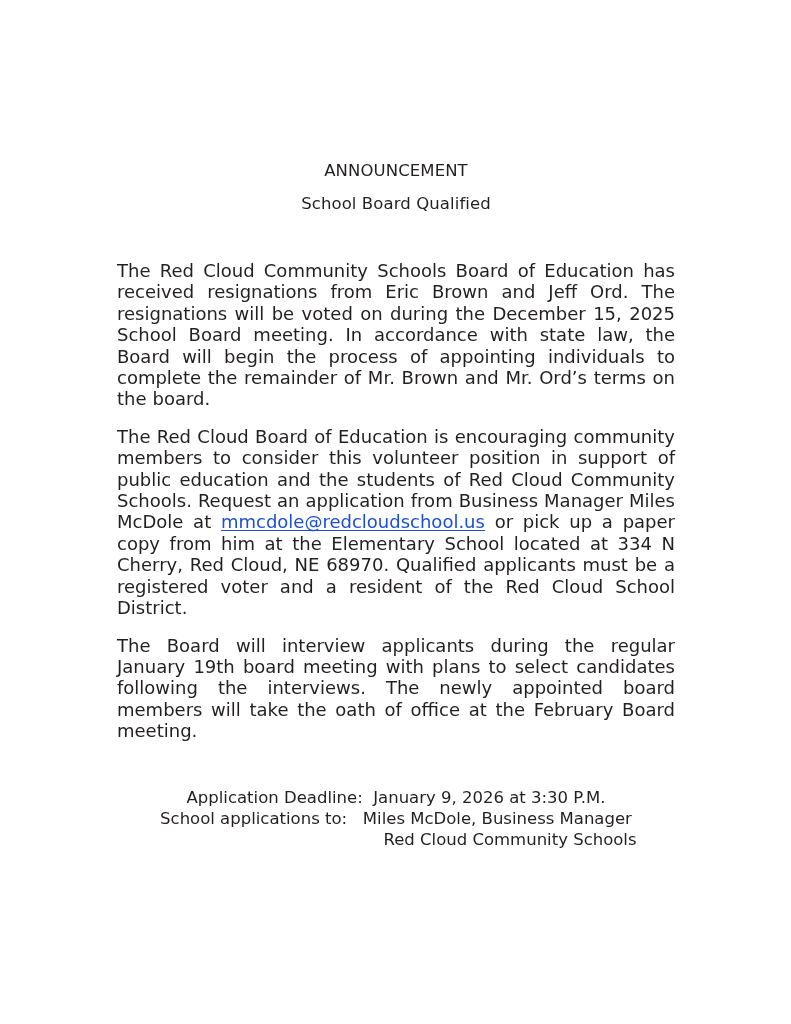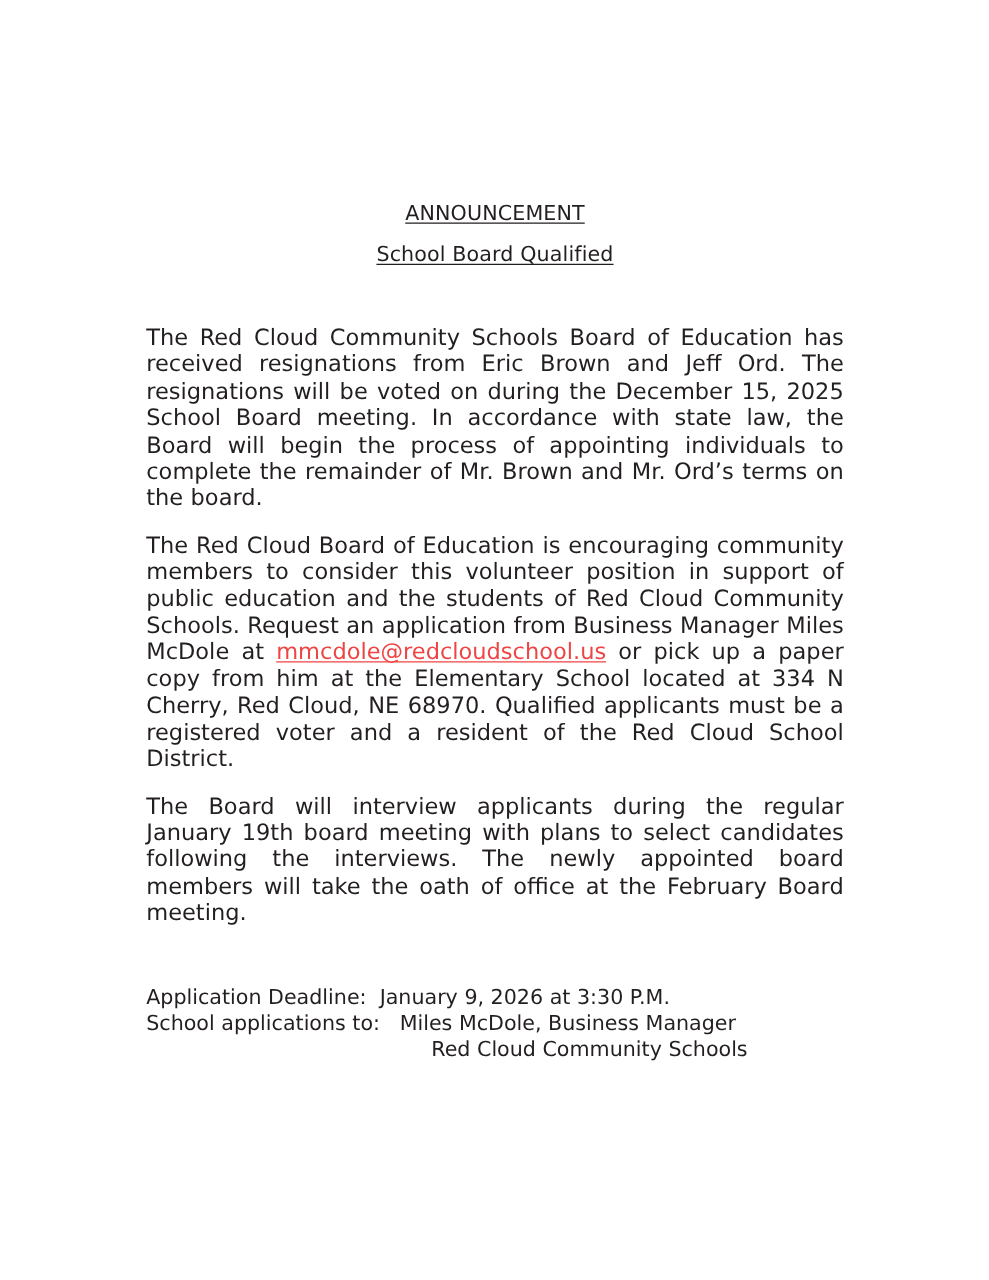--- a/index.html
+++ b/index.html
@@ -30,55 +30,54 @@
   .doc-heading {
     text-align: center;
     font-size: 16.5px;
     line-height: 22px;
     font-weight: normal;
     margin: 0;
     letter-spacing: 0.1px;
   }
 
   .doc-heading .u {
-    text-decoration: underline;
     text-underline-offset: 2px;
     text-decoration-thickness: 1px;
   }
 
   .heading-primary { margin-bottom: 11px; }
 
   .spacer-after-headings { height: 45px; }
 
   p.body-para {
     margin: 0 0 16px 0;
     font-size: 18px;
     line-height: 21.4px;
     text-align: justify;
     text-justify: inter-word;
     word-spacing: 0.2px;
   }
 
   p.body-para:last-of-type { margin-bottom: 4px; }
 
   a.email-link {
-    color: #ef4444;
+    color: #1d4ed8;
     text-decoration: underline;
     text-underline-offset: 2px;
     text-decoration-thickness: 1px;
   }
 
   .closing-block {
     margin-top: 45px;
     font-size: 16.5px;
     line-height: 21.4px;
   }
 
   .closing-line {
-    text-align: left;
+    text-align: center;
     white-space: pre;
   }
 
   .closing-line.indented {
     padding-left: 228px;
   }
 </style>
 </head>
 <body>
 

